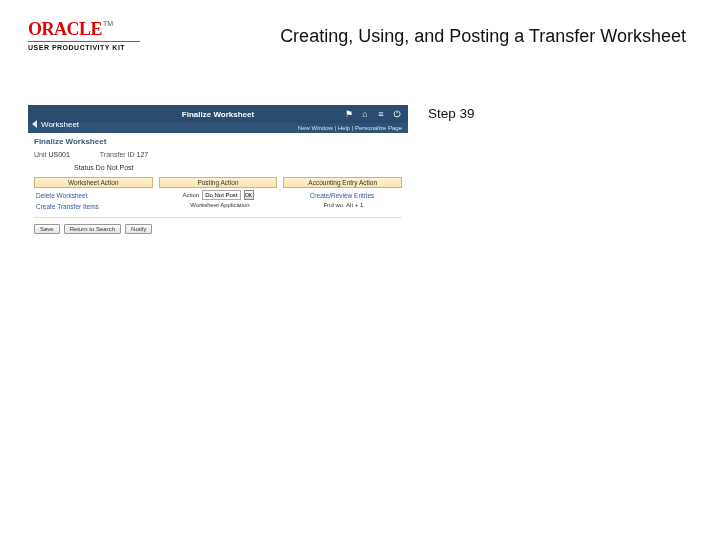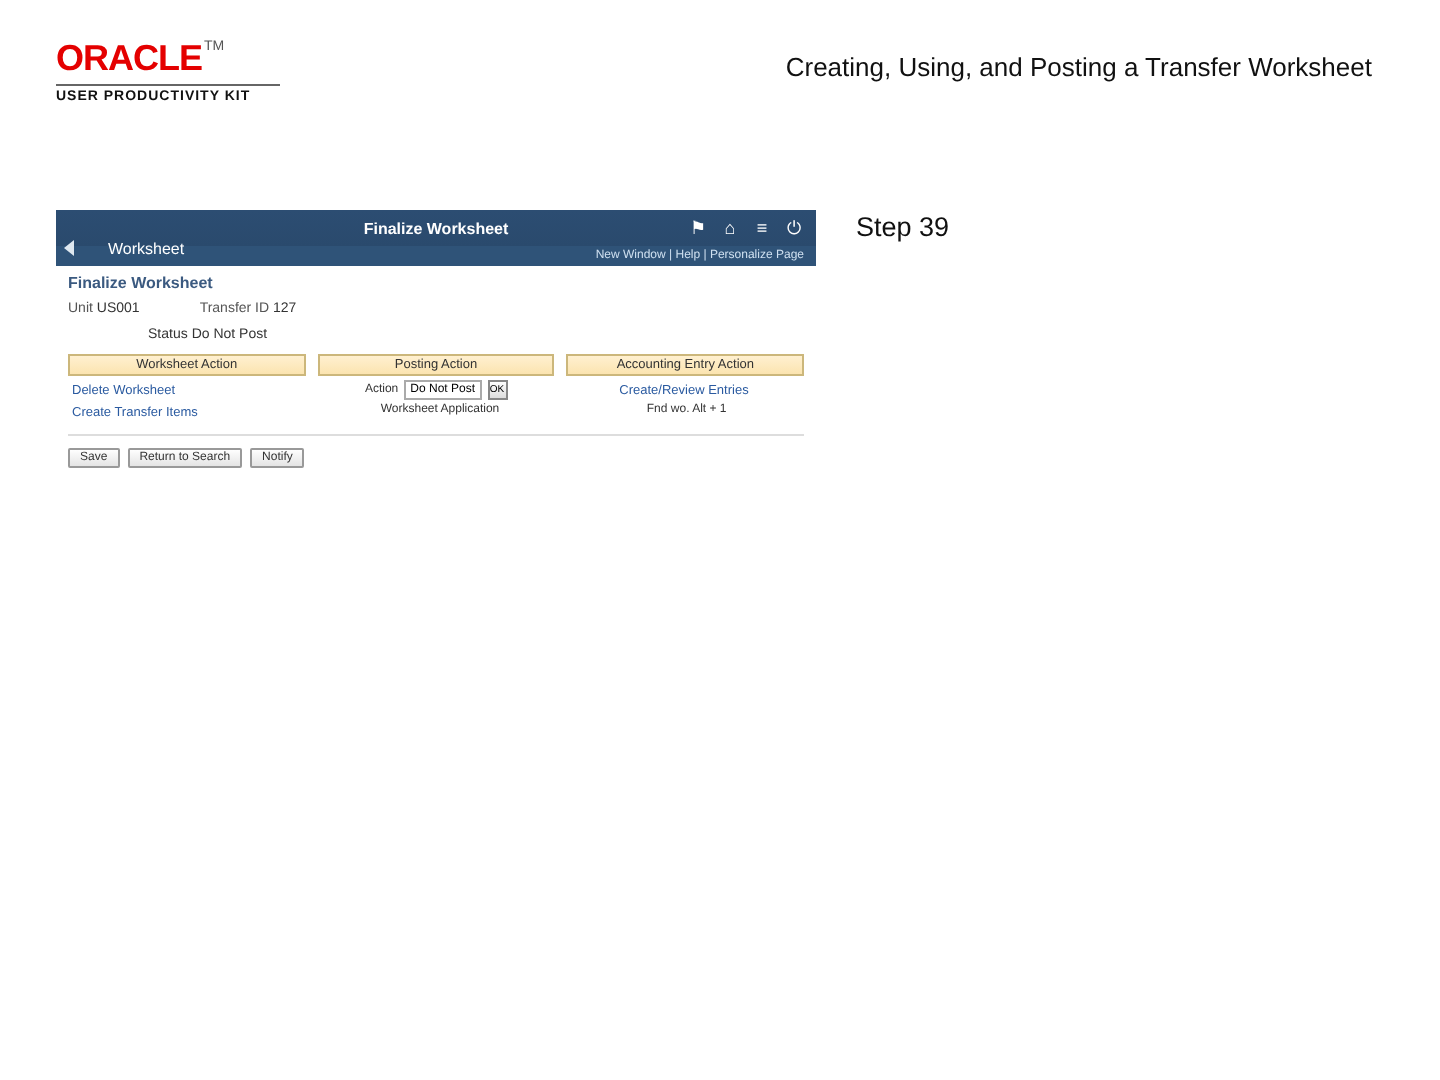--- a/index.html
+++ b/index.html
@@ -9,21 +9,21 @@
     background: #fff;
     font-family: Arial, Helvetica, sans-serif;
     position: relative;
   }
   .logo-block {
     position: absolute;
     left: 28px;
     top: 20px;
   }
   .logo-oracle {
-    font-family: Liberation Sans, sans-serif;
+    font-family: Liberation Serif, serif;
     font-weight: 900;
     font-size: 18px;
     letter-spacing: -0.5px;
     color: #e40000;
     line-height: 1;
     text-align: center;
   }
   .logo-tm {
     font-size: 7px;
     color: #555;
@@ -40,21 +40,21 @@
   .logo-upk {
     font-size: 7px;
     letter-spacing: 0.5px;
     color: #111;
     font-weight: bold;
   }
   .doc-title {
     position: absolute;
     right: 34px;
     top: 26px;
-    font-size: 13px;
+    font-size: 18px;
     color: #111;
   }
   .content-row {
     position: absolute;
     left: 28px;
     top: 105px;
     width: 664px;
     display: flex;
     align-items: flex-start;
     gap: 20px;
@@ -68,21 +68,21 @@
     background: linear-gradient(#2c4d72, #2a4a6d);
     display: flex;
     align-items: center;
     color: #fff;
     font-size: 8px;
     position: relative;
   }
   .sp-back {
     display: flex;
     align-items: center;
-    gap: 17px;
+    gap: 4px;
     padding-left: 4px;
     margin-top: 20px;
   }
   .sp-back-arrow {
     width: 0; height: 0;
     border-top: 4px solid transparent;
     border-bottom: 4px solid transparent;
     border-right: 5px solid #dfe8f0;
   }
   .sp-title-ws {

